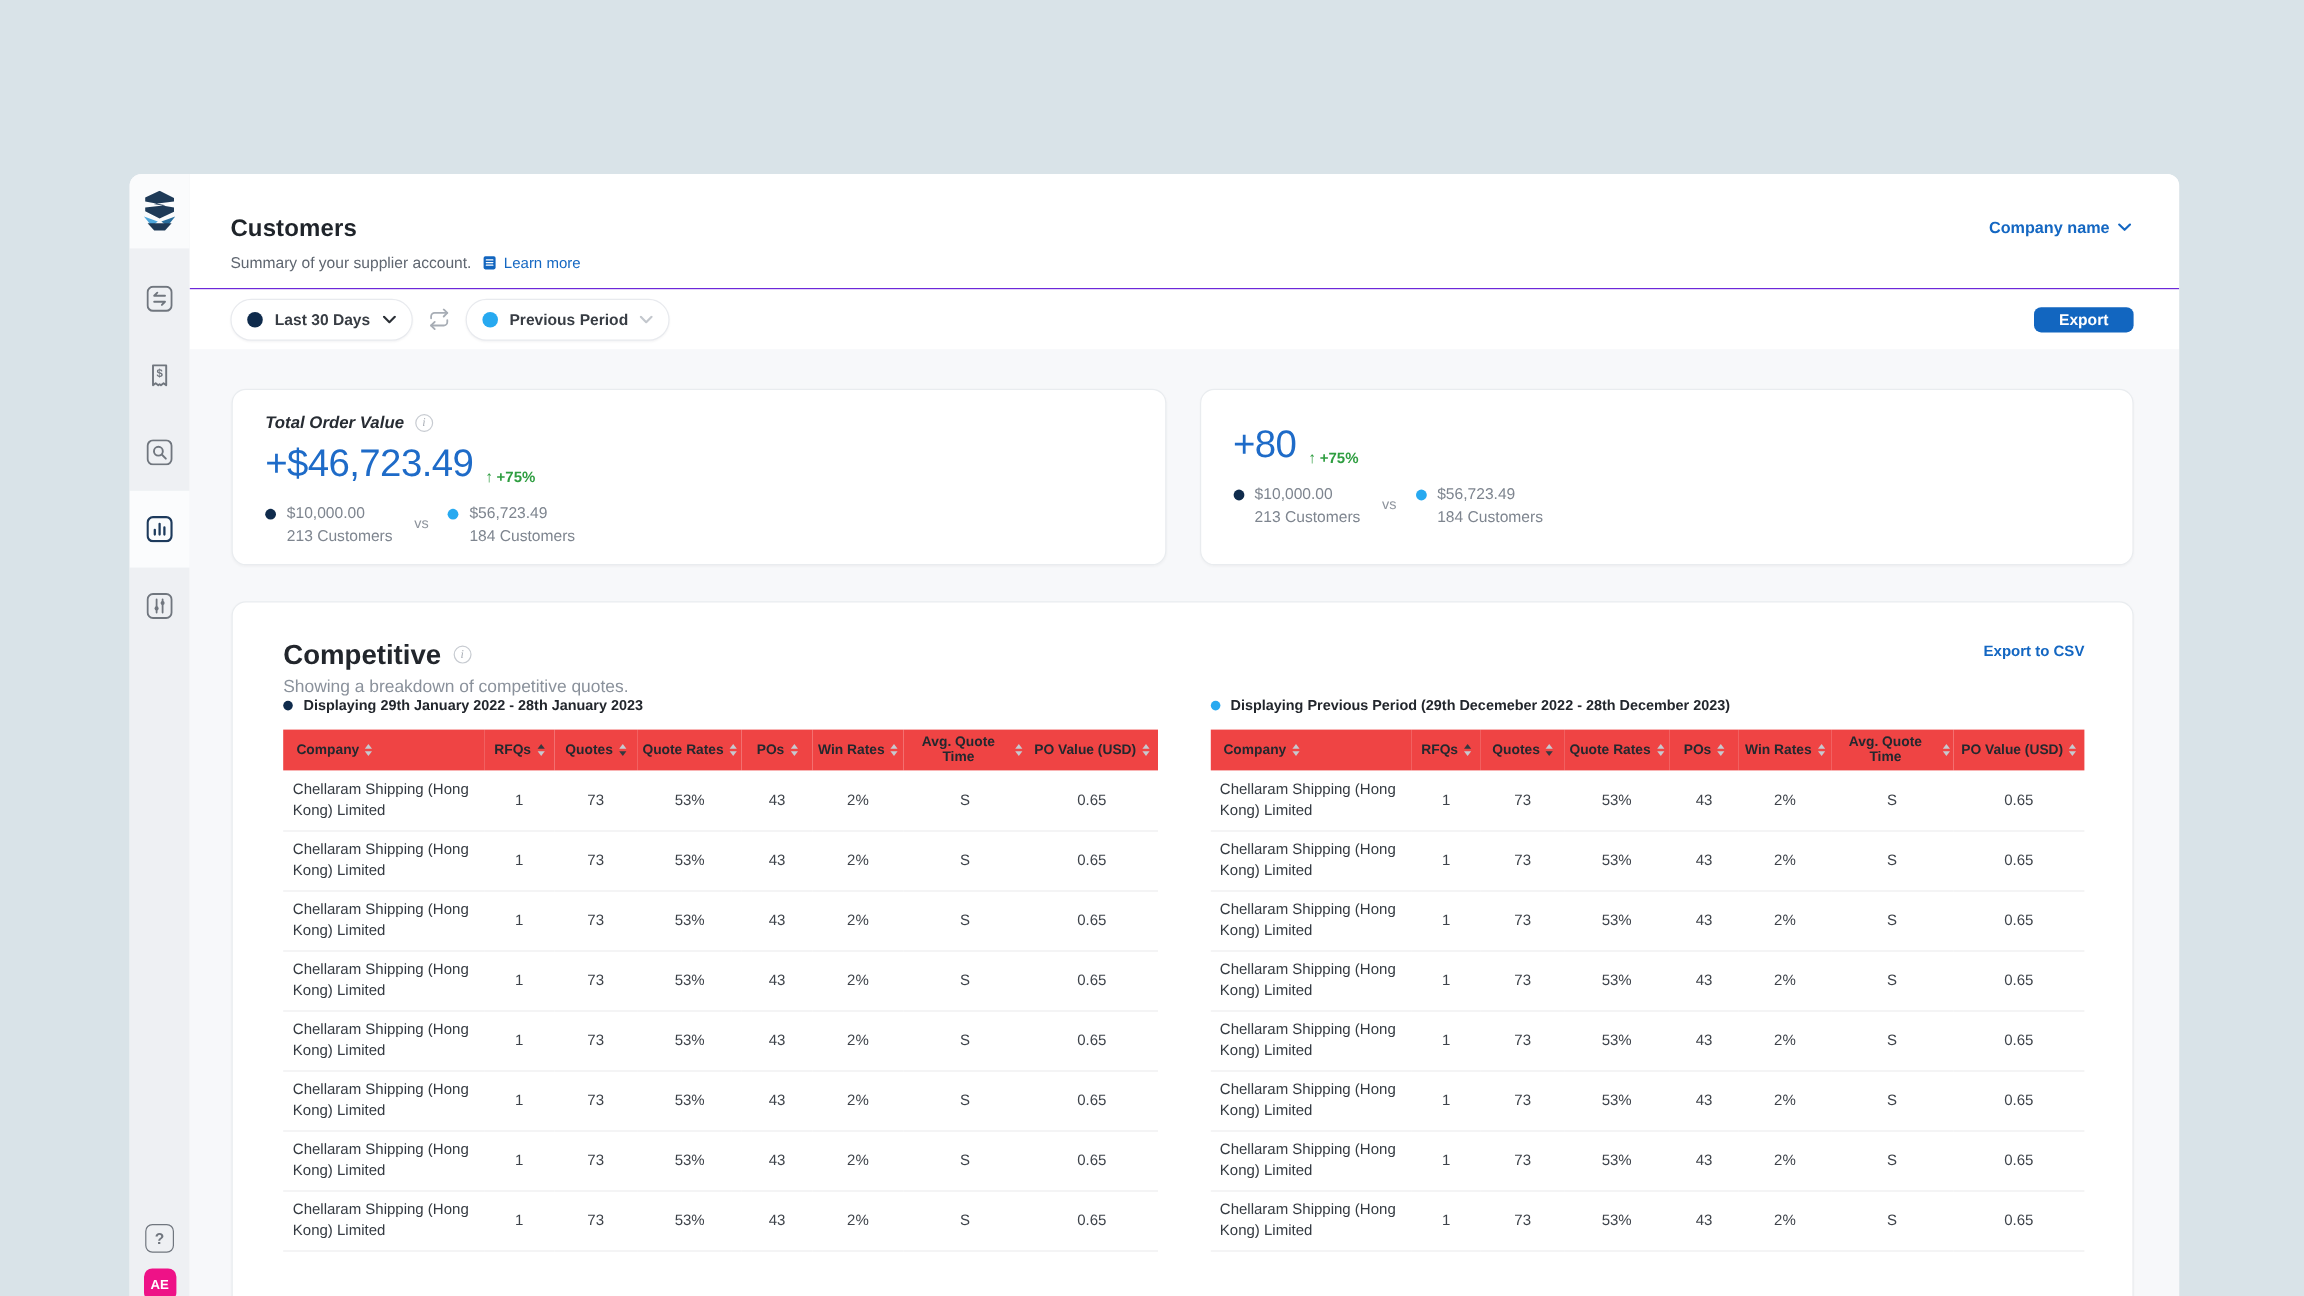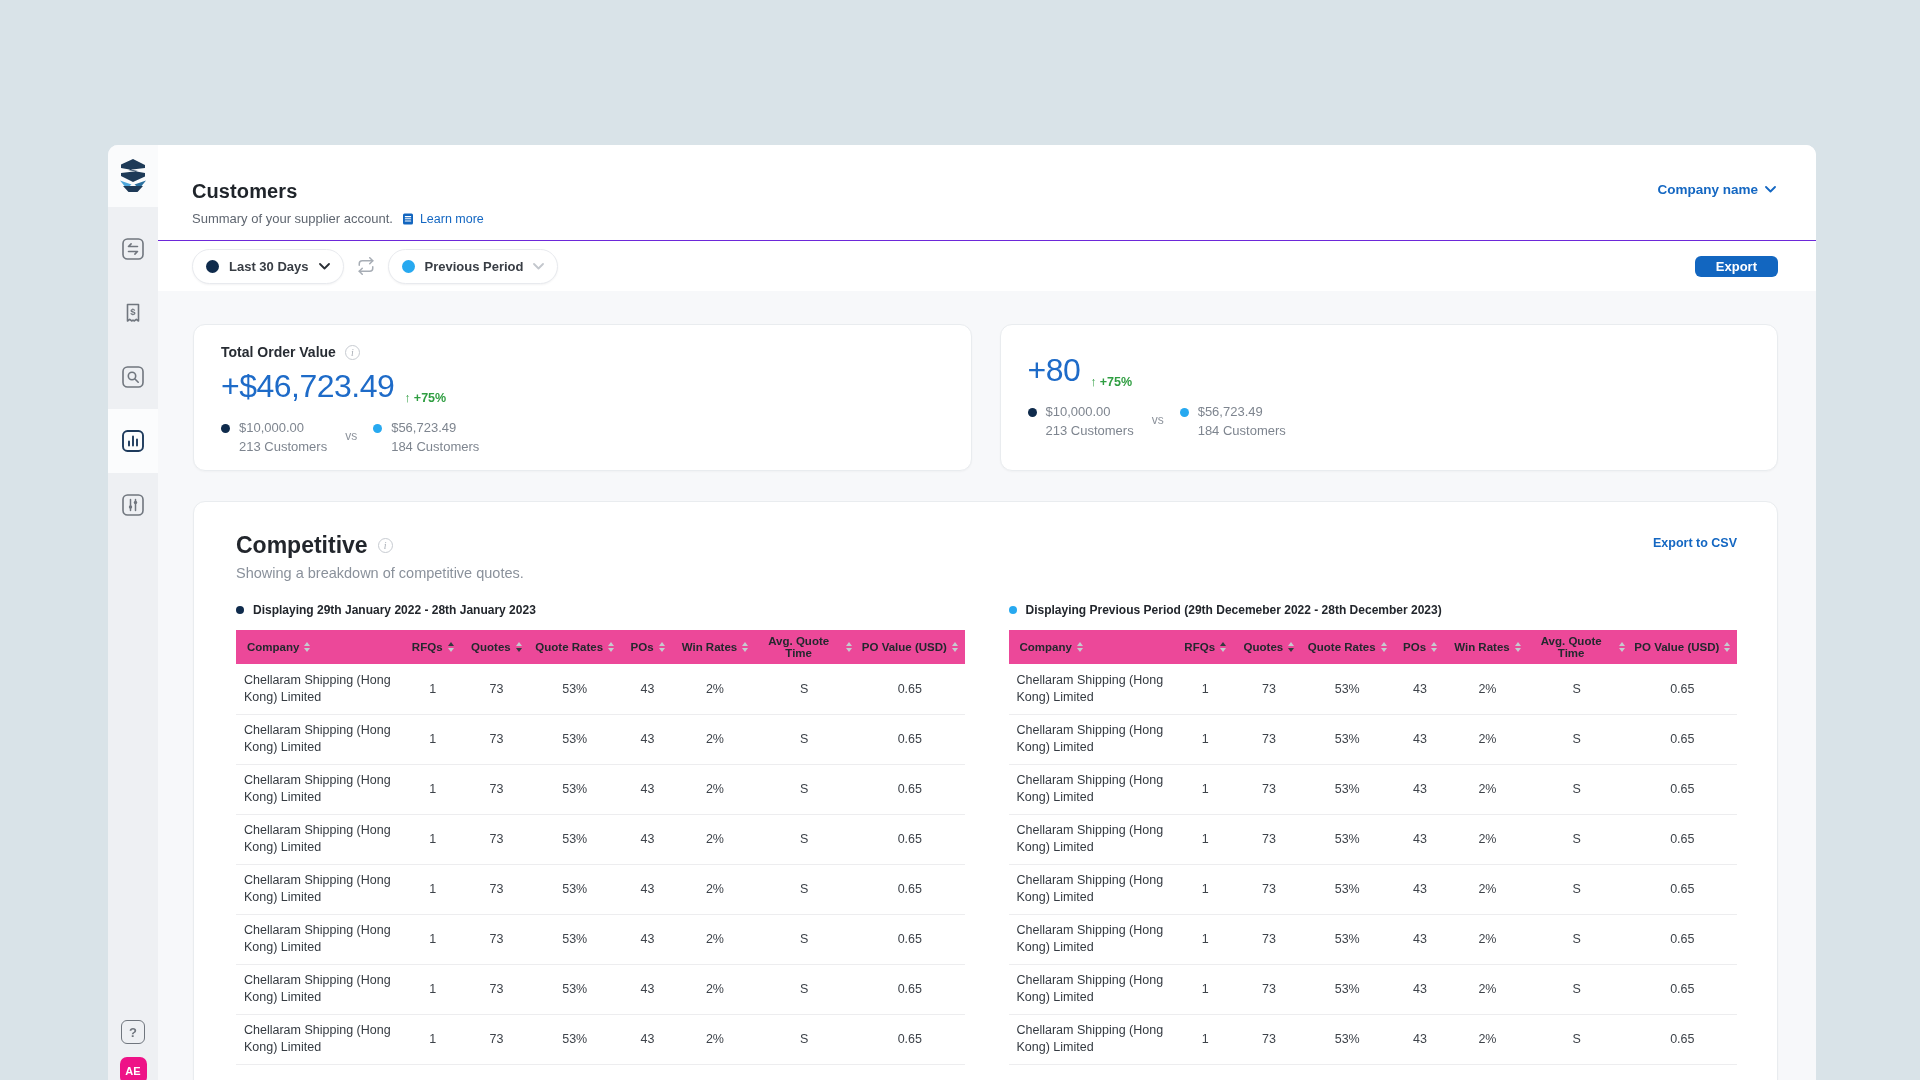--- a/index.html
+++ b/index.html
@@ -58,21 +58,21 @@
   .swap-wrap { margin: 0 13px; color: #a7adb5; display: flex; }
   .export-btn { margin-left: auto; height: 21px; padding: 0 21px;
     background: var(--export-blue, #1266c0); color: #fff; border: none; border-radius: 6px;
     font-size: 13px; font-weight: 700; font-family: "Liberation Sans", sans-serif; cursor: pointer; }
   
   .content { flex: 1; background: #f7f8fa; padding: 33px 38px 0 35px; overflow: hidden; }
   .metrics-row { display: flex; gap: 28px; }
   .metric-card { flex: 1; height: 147px; background: #fff; border: 1px solid #e9ecef;
     border-radius: 12px; padding: 19px 27px; box-shadow: 0 1px 2px rgba(16,24,40,.03); }
   .metric-title-row { display: flex; align-items: center; gap: 9px; }
-  .metric-title { font-size: 14px; font-weight: 700; color: #272c33; }
+  .metric-title { font-size: 14px; font-weight: 700; color: #272c33; font-style: italic; }
   .info-icon { width: 15px; height: 15px; border-radius: 50%; border: 1px solid #c7cbd1;
     color: #a9aeb6; font-size: 10px; display: inline-flex; align-items: center;
     justify-content: center; font-family: "Liberation Serif", serif; font-style: italic; }
   .info-icon::before { content: "i"; }
   .metric-value-row { display: flex; align-items: flex-end; gap: 10px; margin-top: 8px; }
   .metric-value { font-size: 32px; font-weight: 500; letter-spacing: -0.5px;
     color: var(--value-blue, #1e6bc8); }
   .delta { display: flex; align-items: center; gap: 3px;
     color: var(--green, #2f9e41); font-size: 12.5px; font-weight: 700; }
   .delta-arrow { font-size: 13px; font-weight: 400; }
@@ -84,26 +84,26 @@
   
   .competitive-card { margin-top: 30px; height: 600px; background: #fff;
     border: 1px solid #e9ecef; border-radius: 12px; padding: 30px 40px 0 42px;
     box-shadow: 0 1px 2px rgba(16,24,40,.03); }
   .cmp-head { display: flex; justify-content: space-between; align-items: flex-start; }
   .cmp-title-row { display: flex; align-items: center; gap: 10px; }
   .cmp-title { font-size: 23px; font-weight: 600; color: #22262c; }
   .cmp-sub { margin-top: 6px; font-size: 14.5px; color: #8a919b; }
   .export-csv { color: var(--accent, #1467c2); font-size: 12.5px; font-weight: 700;
     margin-top: 4px; cursor: pointer; }
-  .tables-row { display: flex; gap: 44px; margin-top: 22px; }
+  .tables-row { display: flex; gap: 44px; }
   .cmp-table { flex: 1; min-width: 0; }
   .tbl-caption-row { display: flex; align-items: center; gap: 9px; }
   .cap-text { font-size: 12px; font-weight: 700; color: #22262c; }
   .cmp-table table { width: 100%; border-collapse: collapse; table-layout: fixed; margin-top: 13px; }
-  .cmp-table thead th { background: #ec4899; height: 34px; padding: 0 3px;
+  .cmp-table thead th { background: #ef4444; height: 34px; padding: 0 3px;
     font-size: 11.5px; font-weight: 700; color: #23282e; }
   .cmp-table th:nth-child(1) { width: 23%; }
   .cmp-table th:nth-child(2) { width: 8%; }
   .cmp-table th:nth-child(3) { width: 9.5%; }
   .cmp-table th:nth-child(4) { width: 12%; }
   .cmp-table th:nth-child(5) { width: 8%; }
   .cmp-table th:nth-child(6) { width: 10.5%; }
   .cmp-table th:nth-child(7) { width: 14%; }
   .cmp-table th:nth-child(8) { width: 15%; }
   .th-wrap { display: flex; align-items: center; justify-content: center; gap: 5px; }

